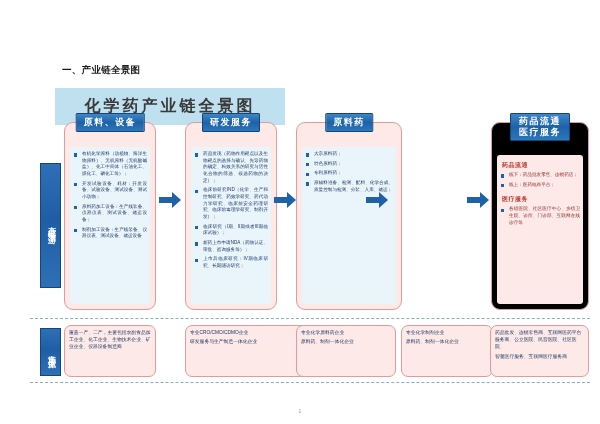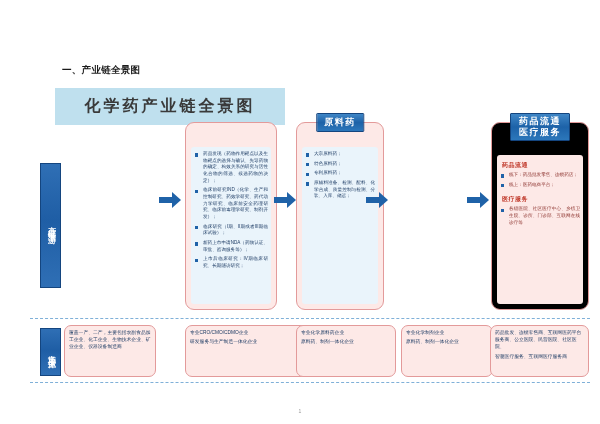--- a/index.html
+++ b/index.html
@@ -90,21 +90,21 @@
     text-align:justify;
     word-break:break-all;
   }
   ul.blist li:before{
     content:"";position:absolute;left:1px;top:2.4px;
     width:3.4px;height:3.4px;background:#1f62a8;
   }
   
   #stage-0{left:64px;width:92px;height:188px;}
   #stage-1{left:185px;width:92px;height:188px;}
-  #stage-2{left:296px;width:88px;height:188px;}
+  #stage-2{left:296px;width:106px;height:188px;}
   #stage-3{left:391px;width:92px;height:188px;}
   #stage-4{left:491px;width:98px;height:188px;background:#000000;}
   #stage-4 .cap{line-height:1.2;padding:2px 8px;}
 
   
   .subhead{
     font-size:6px;font-weight:bold;color:#c0392b;
     margin:2px 0 2px 2px;letter-spacing:.5px;
   }
   .subhead.second{margin-top:7px;}
@@ -159,28 +159,40 @@
   <div class="rail" id="rail-chain">
     <span class="vtext">产业链上下游</span>
   </div>
   <div class="rail" id="rail-market">
     <span class="vtext">市场主体</span>
   </div>
 
   <div class="dash-sep" id="sep-top"></div>
   <div class="dash-sep" id="sep-bottom"></div>
 
+  <div class="stage" id="stage-0">
+    <div class="cap">原料、设备</div>
+    <div class="inner">
+      <ul class="blist">
+        <li>有机化学原料（动植物、海洋生物原料）、无机原料（无机酸碱盐）、化工中间体（石油化工、煤化工、磷化工等）；</li>
+        <li>开发试验设备、耗材：开发设备、试验设备、测试设备、测试小动物；</li>
+        <li>原料药加工设备：生产线装备、仪器仪表、测试设备、储运设备；</li>
+        <li>制剂加工设备：生产线装备、仪器仪表、测试设备、储运设备</li>
+      </ul>
+    </div>
+  </div>
 
   <div class="arrow-shape" style="left:159px;top:192px;">
     <svg width="22" height="16" viewBox="0 0 22 16">
         <path d="M0 5 L13 5 L13 0 L22 8 L13 16 L13 11 L0 11 Z" fill="#1f62a8"></path>
       </svg>
   </div>
 
   <div class="stage" id="stage-1">
+    <div class="cap">研发服务</div>
     <div class="inner">
       <ul class="blist">
         <li>药品发现（药物作用靶点以及生物靶点的选择与确认、先导药物的确定、构效关系的研究与活性化合物的筛选、候选药物的决定）；</li>
         <li>临床前研究IND（化学、生产和控制研究、药效学研究、药代动力学研究、临床前安全药理研究、临床前毒理学研究、制剂开发）；</li>
         <li>临床研究（I期、II期或者III期临床试验）；</li>
         <li>新药上市申请NDA（药物认证、审批、咨询服务等）；</li>
         <li>上市后临床研究：IV期临床研究、长期随访研究；</li>
       </ul>
     </div>
   </div>

